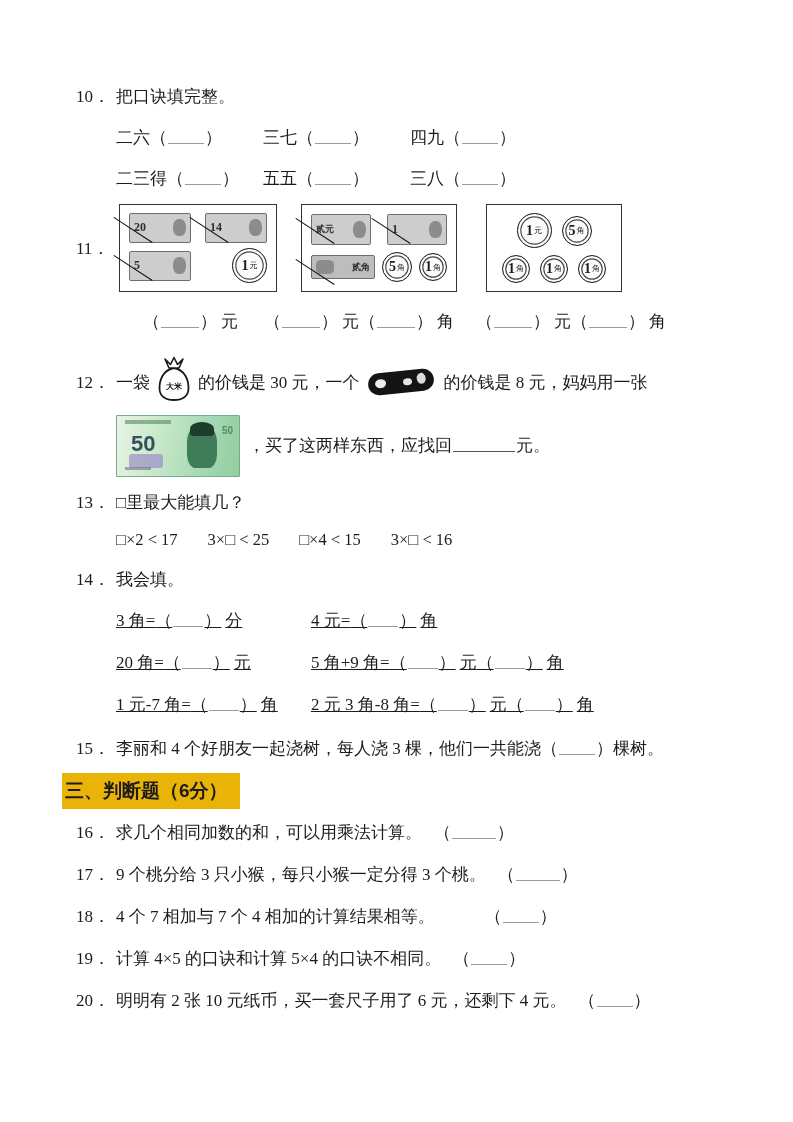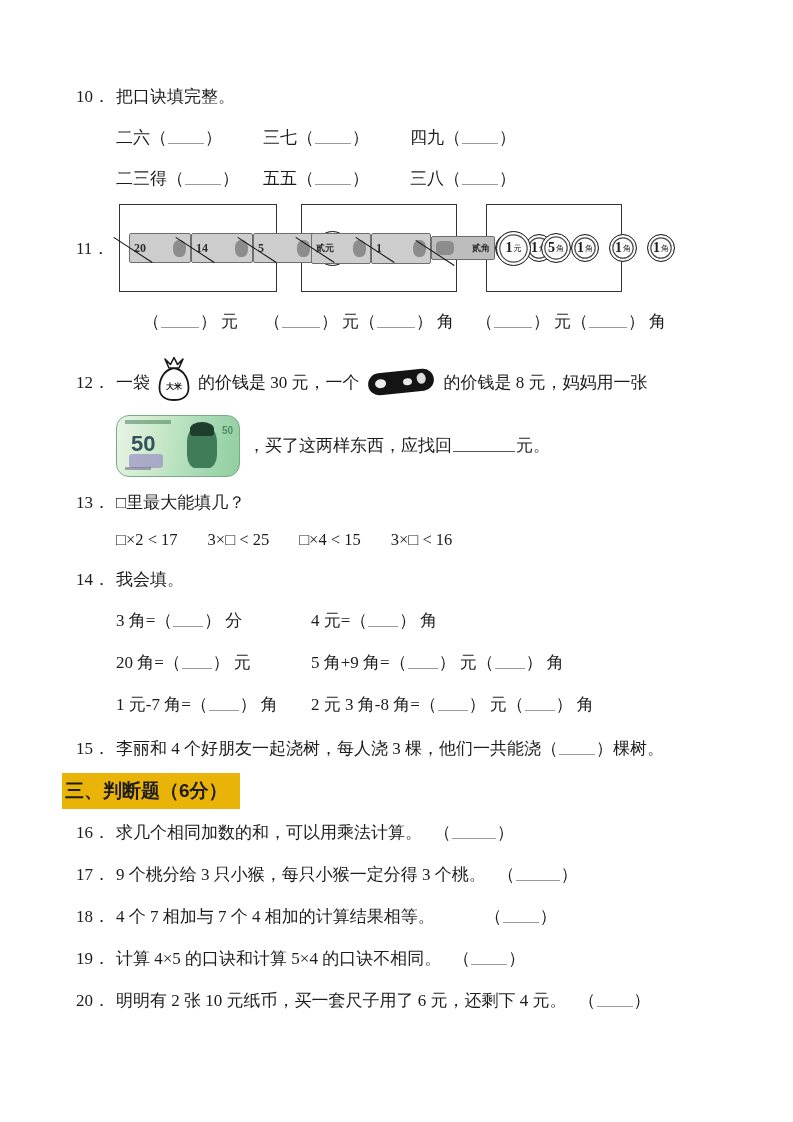--- a/index.html
+++ b/index.html
@@ -28,21 +28,21 @@
   .u{margin-left:4px;}
 
   
   .fillrow{display:flex;margin-top:18px;}
   .fillrow .fi{width:147px;}
   .fillrow .fi:last-child{width:auto;}
 
   
   .q11wrap{display:flex;align-items:center;margin-top:14px;margin-left:14px;}
   .q11wrap .qnum{width:37px;}
-  .mbox{border:1.3px solid #333;box-sizing:border-box;height:88px;display:flex;justify-content:space-around;padding:5px 9px;}
+  .mbox{border:1.3px solid #333;box-sizing:border-box;height:88px;display:flex;flex-direction:column;justify-content:space-around;padding:5px 9px;}
   .mbox1{width:158px;margin-right:24px;}
   .mbox2{width:156px;margin-right:29px;}
   .mbox3{width:136px;}
   .mrow{display:flex;align-items:center;justify-content:space-between;}
   .mrow.center{justify-content:center;gap:10px;}
   .money{position:relative;display:inline-block;}
   .slash{position:absolute;left:-15px;top:4px;width:46px;border-top:1.6px solid #101010;transform:rotate(33deg);transform-origin:left top;z-index:2;}
   .note{display:flex;align-items:center;justify-content:space-between;background:#cdcdcd;border:1px solid #6e6e6e;border-radius:2px;box-sizing:border-box;padding:2px 4px;}
   .note .den{font-weight:bold;font-size:12px;color:#2e2e2e;font-family:"Liberation Serif",serif;}
   .note .den.cjk{font-size:9px;}
@@ -65,34 +65,34 @@
 
   
   .q12l1{display:flex;align-items:center;margin-top:22px;line-height:24px;}
   .q12l2{display:flex;align-items:center;margin-top:6px;margin-left:40px;line-height:24px;}
   .bagicon{margin:0 6px;}
   .caseicon{display:inline-block;position:relative;width:72px;height:34px;margin:0 6px;}
   .casebody{position:absolute;left:2px;top:5px;width:66px;height:22px;background:#141414;border-radius:11px;transform:rotate(-6deg);}
   .casebody::before{content:"";position:absolute;left:7px;top:6px;width:11px;height:9px;background:#ececec;border-radius:50%;
     box-shadow:27px 1px 0 -1px #e6e6e6, 40px -2px 0 -2px #8bc48b;}
   .casebody::after{content:"";position:absolute;right:8px;top:4px;width:9px;height:11px;background:#dcdcdc;border-radius:50%;}
-  .note50{position:relative;display:inline-block;width:122px;height:60px;border:1px solid #79a98a;border-radius:13px;background:linear-gradient(100deg,#e9f4e6 0%,#cdeacc 30%,#a5d9b5 70%,#93ce9f 100%);margin-right:8px;flex:0 0 auto;}
+  .note50{position:relative;display:inline-block;width:122px;height:60px;border:1px solid #79a98a;border-radius:1px;background:linear-gradient(100deg,#e9f4e6 0%,#cdeacc 30%,#a5d9b5 70%,#93ce9f 100%);margin-right:8px;flex:0 0 auto;}
   .note50 .big50{position:absolute;left:14px;top:16px;font-size:22px;font-weight:bold;color:#33525e;font-family:"Liberation Sans",sans-serif;}
   .note50 .corner50{position:absolute;right:6px;top:3px;font-size:10px;font-weight:bold;color:#4d8f63;font-family:"Liberation Sans",sans-serif;}
   .note50 .guilloche{position:absolute;left:12px;top:38px;width:34px;height:14px;background:#9a8fc4;border-radius:3px;opacity:.7;}
   .note50 .serial{position:absolute;left:8px;bottom:6px;width:26px;height:3px;background:#6f6f8f;opacity:.6;}
   .note50 .p50{position:absolute;right:22px;top:8px;width:30px;height:44px;background:#3f7c58;border-radius:42% 42% 30% 30%;}
   .note50 .p50::before{content:"";position:absolute;left:3px;top:-2px;width:24px;height:14px;background:#1f3d2c;border-radius:50% 50% 20% 20%;}
   .banktitle{position:absolute;left:8px;top:4px;width:46px;height:4px;background:#4b7f5e;opacity:.55;}
 
   
   .exprrow{display:flex;gap:30px;margin-top:16px;font-size:16.5px;}
 
   
-  .q14row{display:flex;margin-top:18px;line-height:24px;}
+  .q14row{display:flex;margin-top:18px;line-height:24px;text-decoration:underline;}
   .q14row .cell1{width:195px;}
 
   
   .sechdr{display:inline-block;margin-top:12px;margin-left:0;background:#eab308;font-weight:bold;font-size:19px;padding:5px 12px 5px 3px;font-family:"Liberation Sans","DejaVu Sans",sans-serif;}
 
   
   .judge{margin-left:14px;margin-top:18px;line-height:24px;}
   .judge .gap{display:inline-block;width:12px;}
   .mt1{margin-top:12px;}
 </style>

